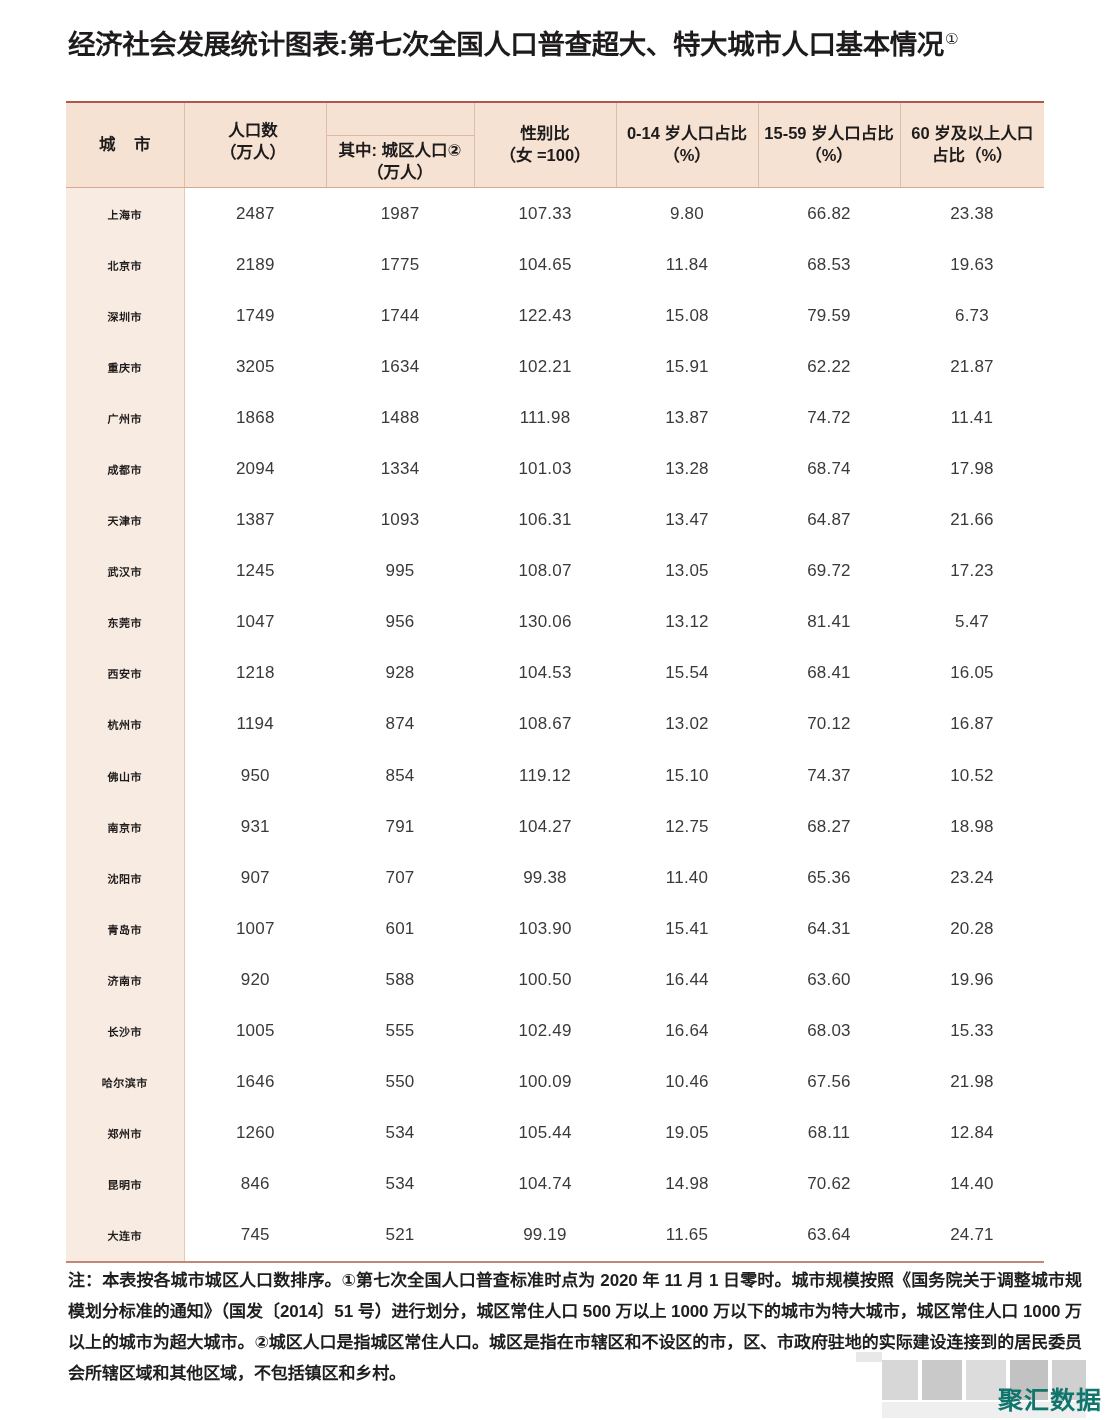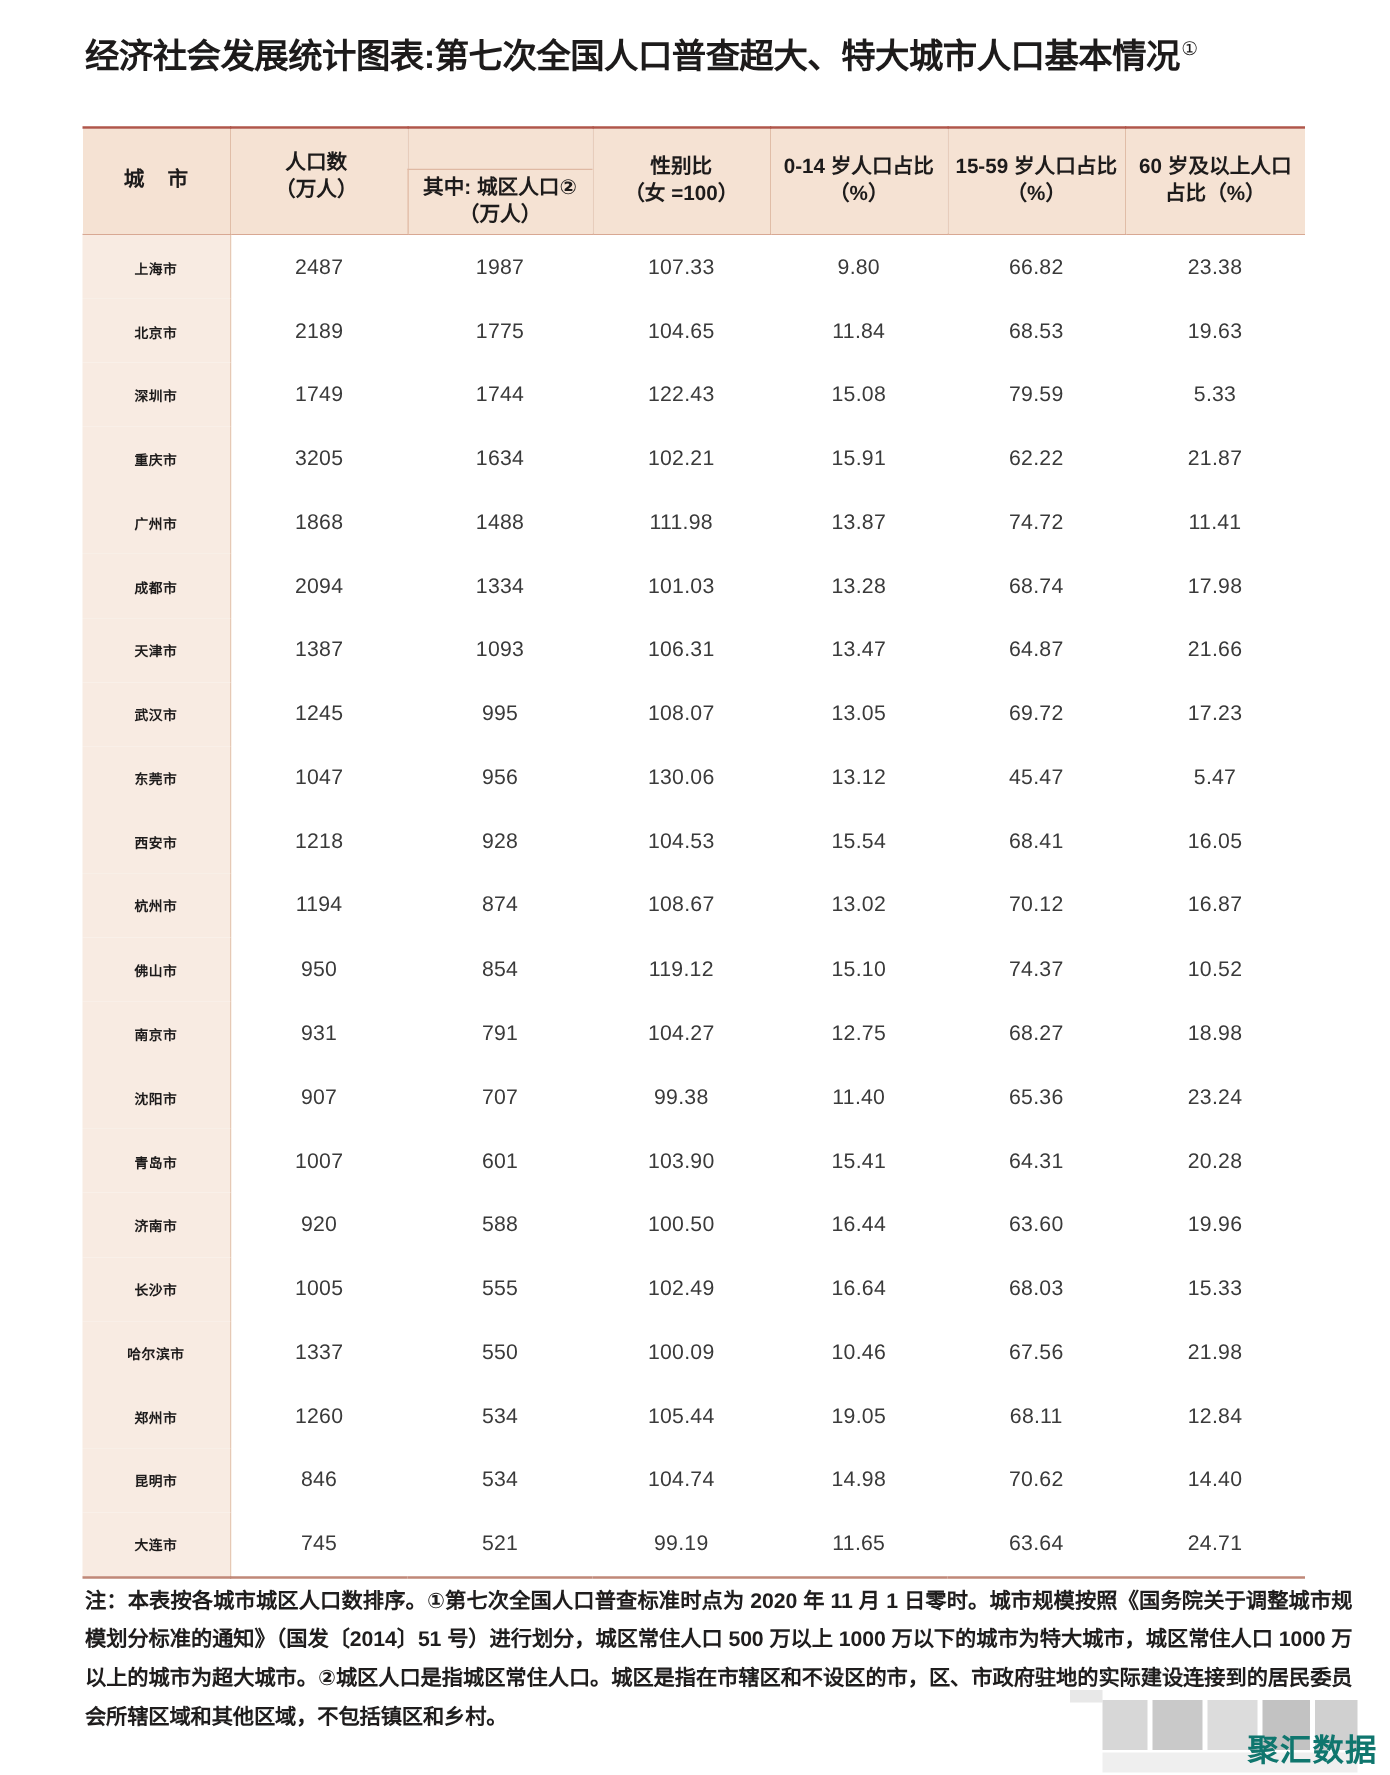--- a/index.html
+++ b/index.html
@@ -261,21 +261,21 @@
             <td>68.53</td>
             <td>19.63</td>
           </tr>
           <tr>
             <td class="city">深圳市</td>
             <td>1749</td>
             <td>1744</td>
             <td>122.43</td>
             <td>15.08</td>
             <td>79.59</td>
-            <td>5.33</td>
+            <td>6.73</td>
           </tr>
           <tr>
             <td class="city">重庆市</td>
             <td>3205</td>
             <td>1634</td>
             <td>102.21</td>
             <td>15.91</td>
             <td>62.22</td>
             <td>21.87</td>
           </tr>
@@ -314,21 +314,21 @@
             <td>13.05</td>
             <td>69.72</td>
             <td>17.23</td>
           </tr>
           <tr>
             <td class="city">东莞市</td>
             <td>1047</td>
             <td>956</td>
             <td>130.06</td>
             <td>13.12</td>
-            <td>45.47</td>
+            <td>81.41</td>
             <td>5.47</td>
           </tr>
           <tr>
             <td class="city">西安市</td>
             <td>1218</td>
             <td>928</td>
             <td>104.53</td>
             <td>15.54</td>
             <td>68.41</td>
             <td>16.05</td>
@@ -391,21 +391,21 @@
             <td class="city">长沙市</td>
             <td>1005</td>
             <td>555</td>
             <td>102.49</td>
             <td>16.64</td>
             <td>68.03</td>
             <td>15.33</td>
           </tr>
           <tr>
             <td class="city">哈尔滨市</td>
-            <td>1337</td>
+            <td>1646</td>
             <td>550</td>
             <td>100.09</td>
             <td>10.46</td>
             <td>67.56</td>
             <td>21.98</td>
           </tr>
           <tr>
             <td class="city">郑州市</td>
             <td>1260</td>
             <td>534</td>

